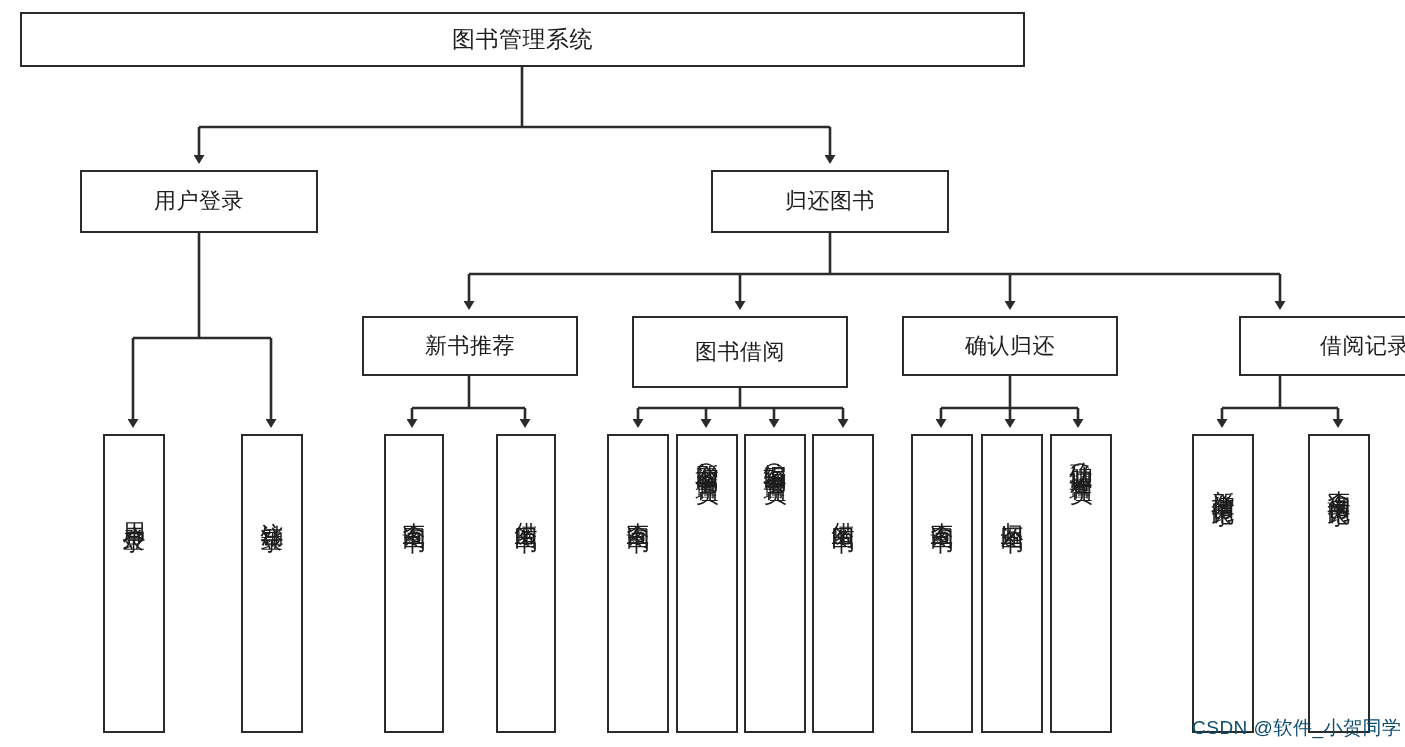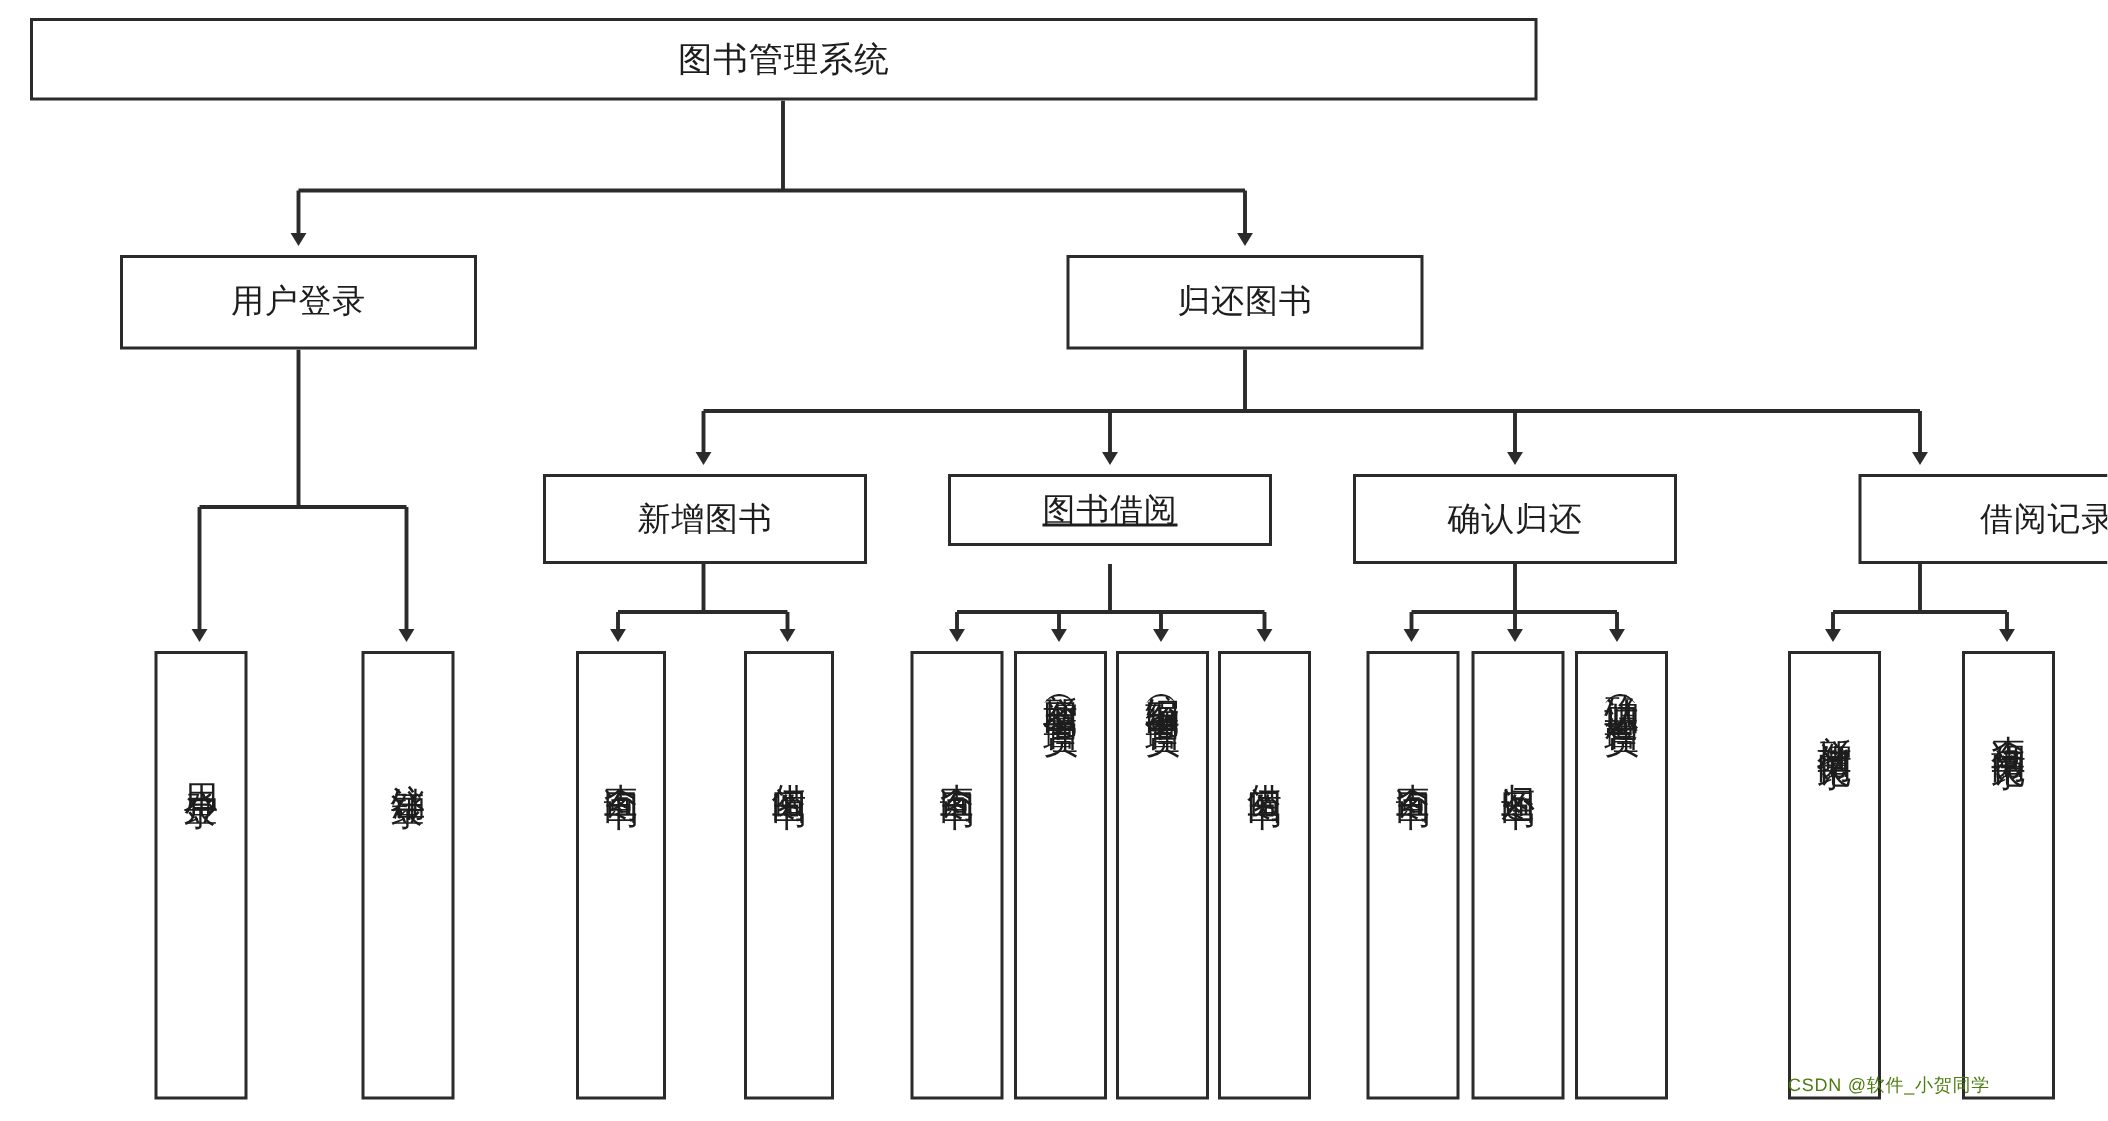--- a/index.html
+++ b/index.html
@@ -56,22 +56,22 @@
     writing-mode: vertical-rl;
     text-orientation: upright;
     font-size: 23px;
     line-height: 1.0;
     letter-spacing: 3px;
     white-space: nowrap;
     margin: 0 auto;
   }
   .watermark {
     position: absolute;
-    font-size: 12px;
-    color: #4d7c0f;
+    font-size: 19px;
+    color: #0c4a6e;
     white-space: nowrap;
     letter-spacing: 0.5px;
   }
 </style>
 </head>
 <body>
 
 <div id="canvas">
 
   <svg id="edges" viewBox="0 0 1405 747" width="1405" height="747">
@@ -130,24 +130,24 @@
 
   <div class="node horiz" style="left:80px; top:170px; width:238px; height:63px;">
     <span class="lbl">用户登录</span>
   </div>
 
   <div class="node horiz" style="left:711px; top:170px; width:238px; height:63px;">
     <span class="lbl">归还图书</span>
   </div>
 
   <div class="node horiz" style="left:362px; top:316px; width:216px; height:60px;">
-    <span class="lbl">新增图书</span>
-  </div>
-
-  <div class="node horiz" style="left:632px; top:316px; width:216px; height:48px;text-decoration:underline;">
+    <span class="lbl">新书推荐</span>
+  </div>
+
+  <div class="node horiz" style="left:632px; top:316px; width:216px; height:72px;">
     <span class="lbl">图书借阅</span>
   </div>
 
   <div class="node horiz" style="left:902px; top:316px; width:216px; height:60px;">
     <span class="lbl">确认归还</span>
   </div>
 
   <div class="node horiz" style="left:1239px; top:316px; width:252px; height:60px;">
     <span class="lbl">借阅记录</span>
   </div>

